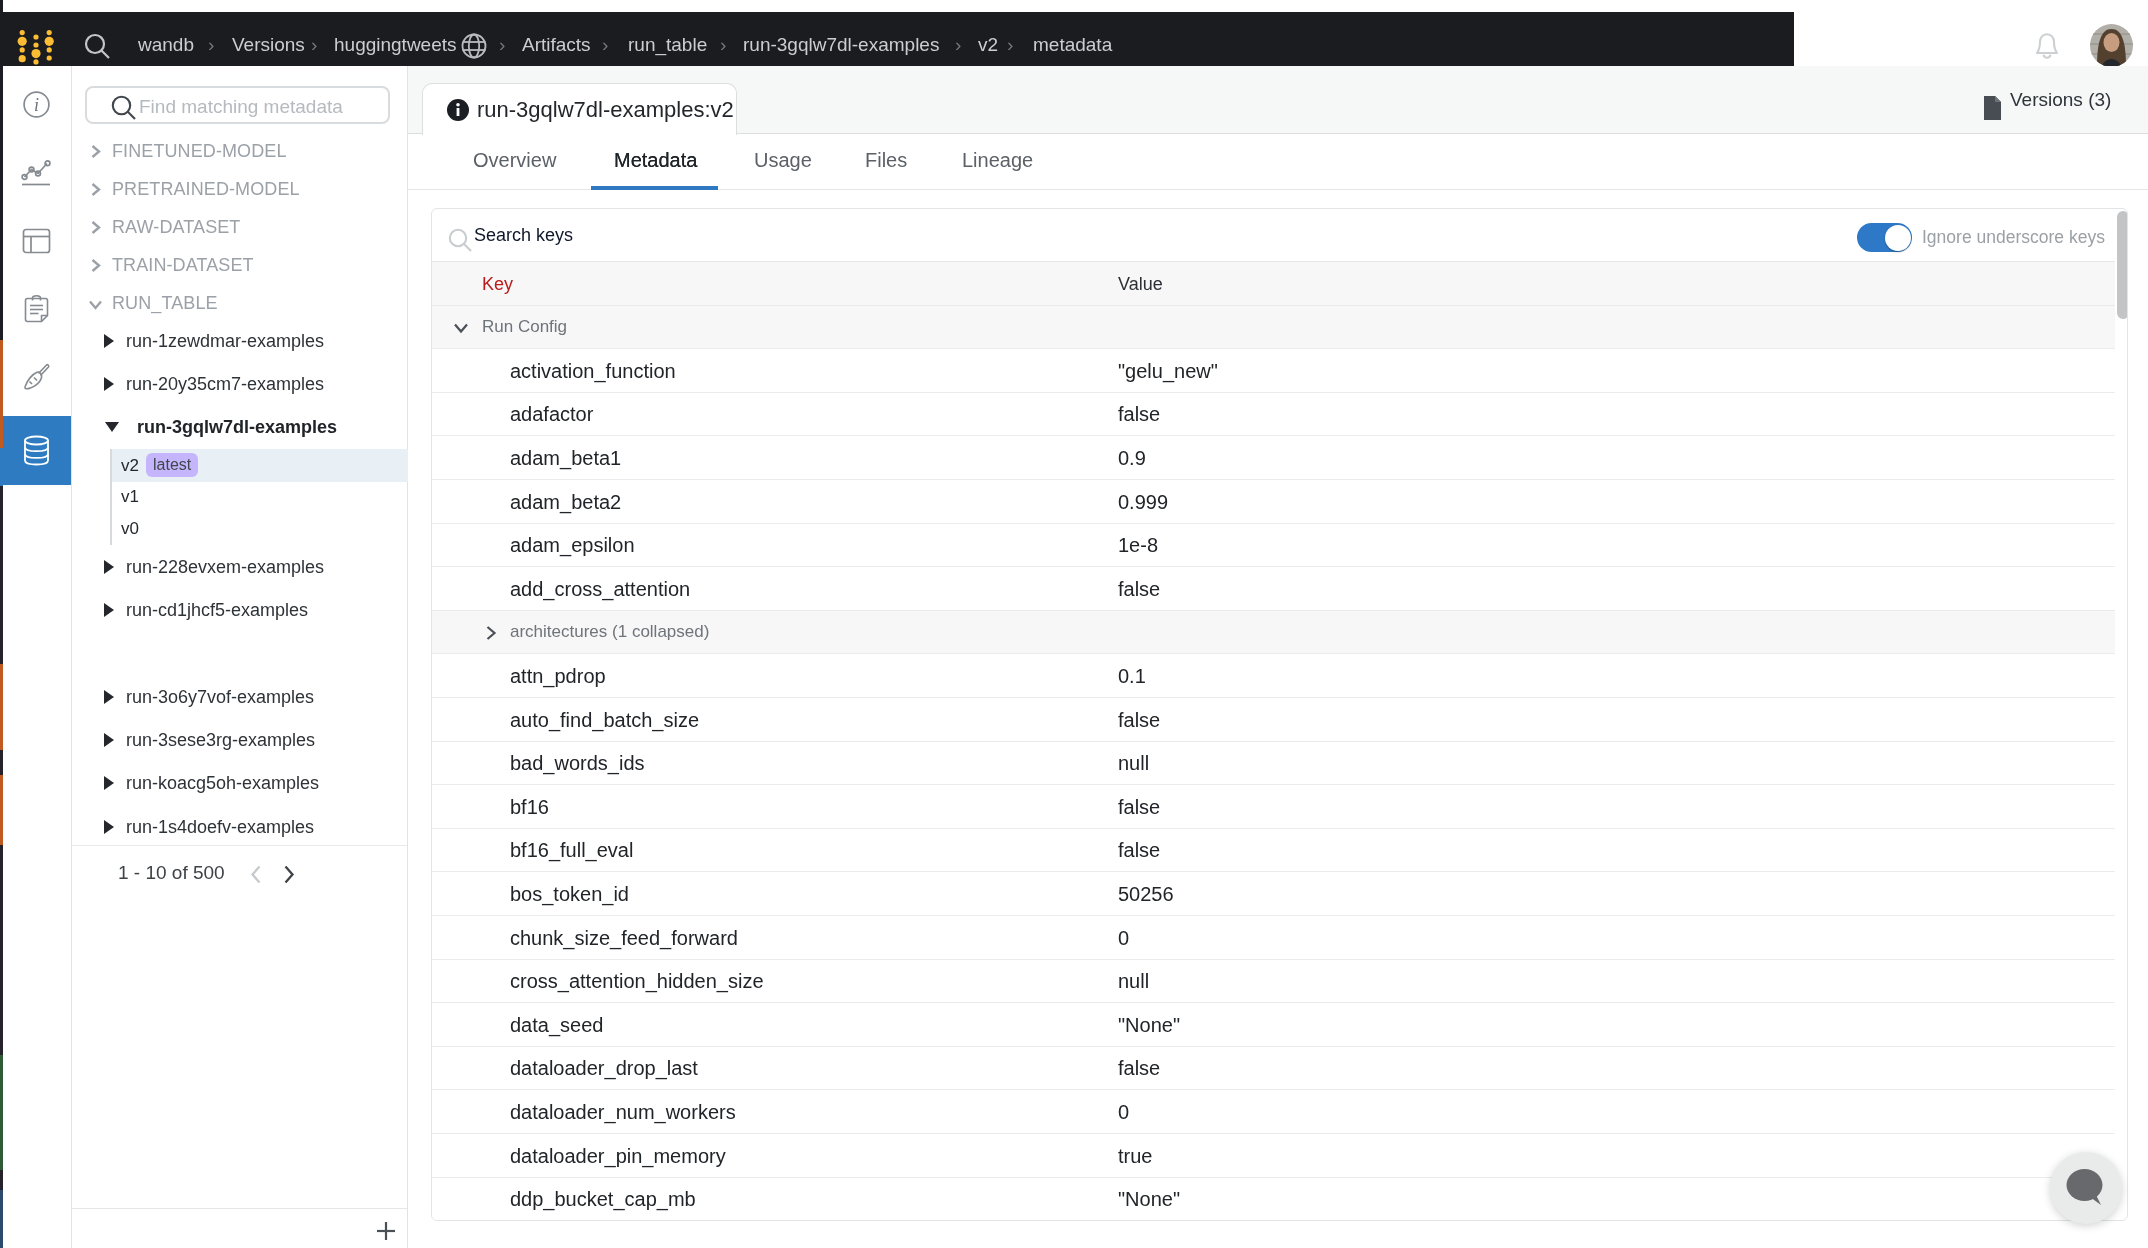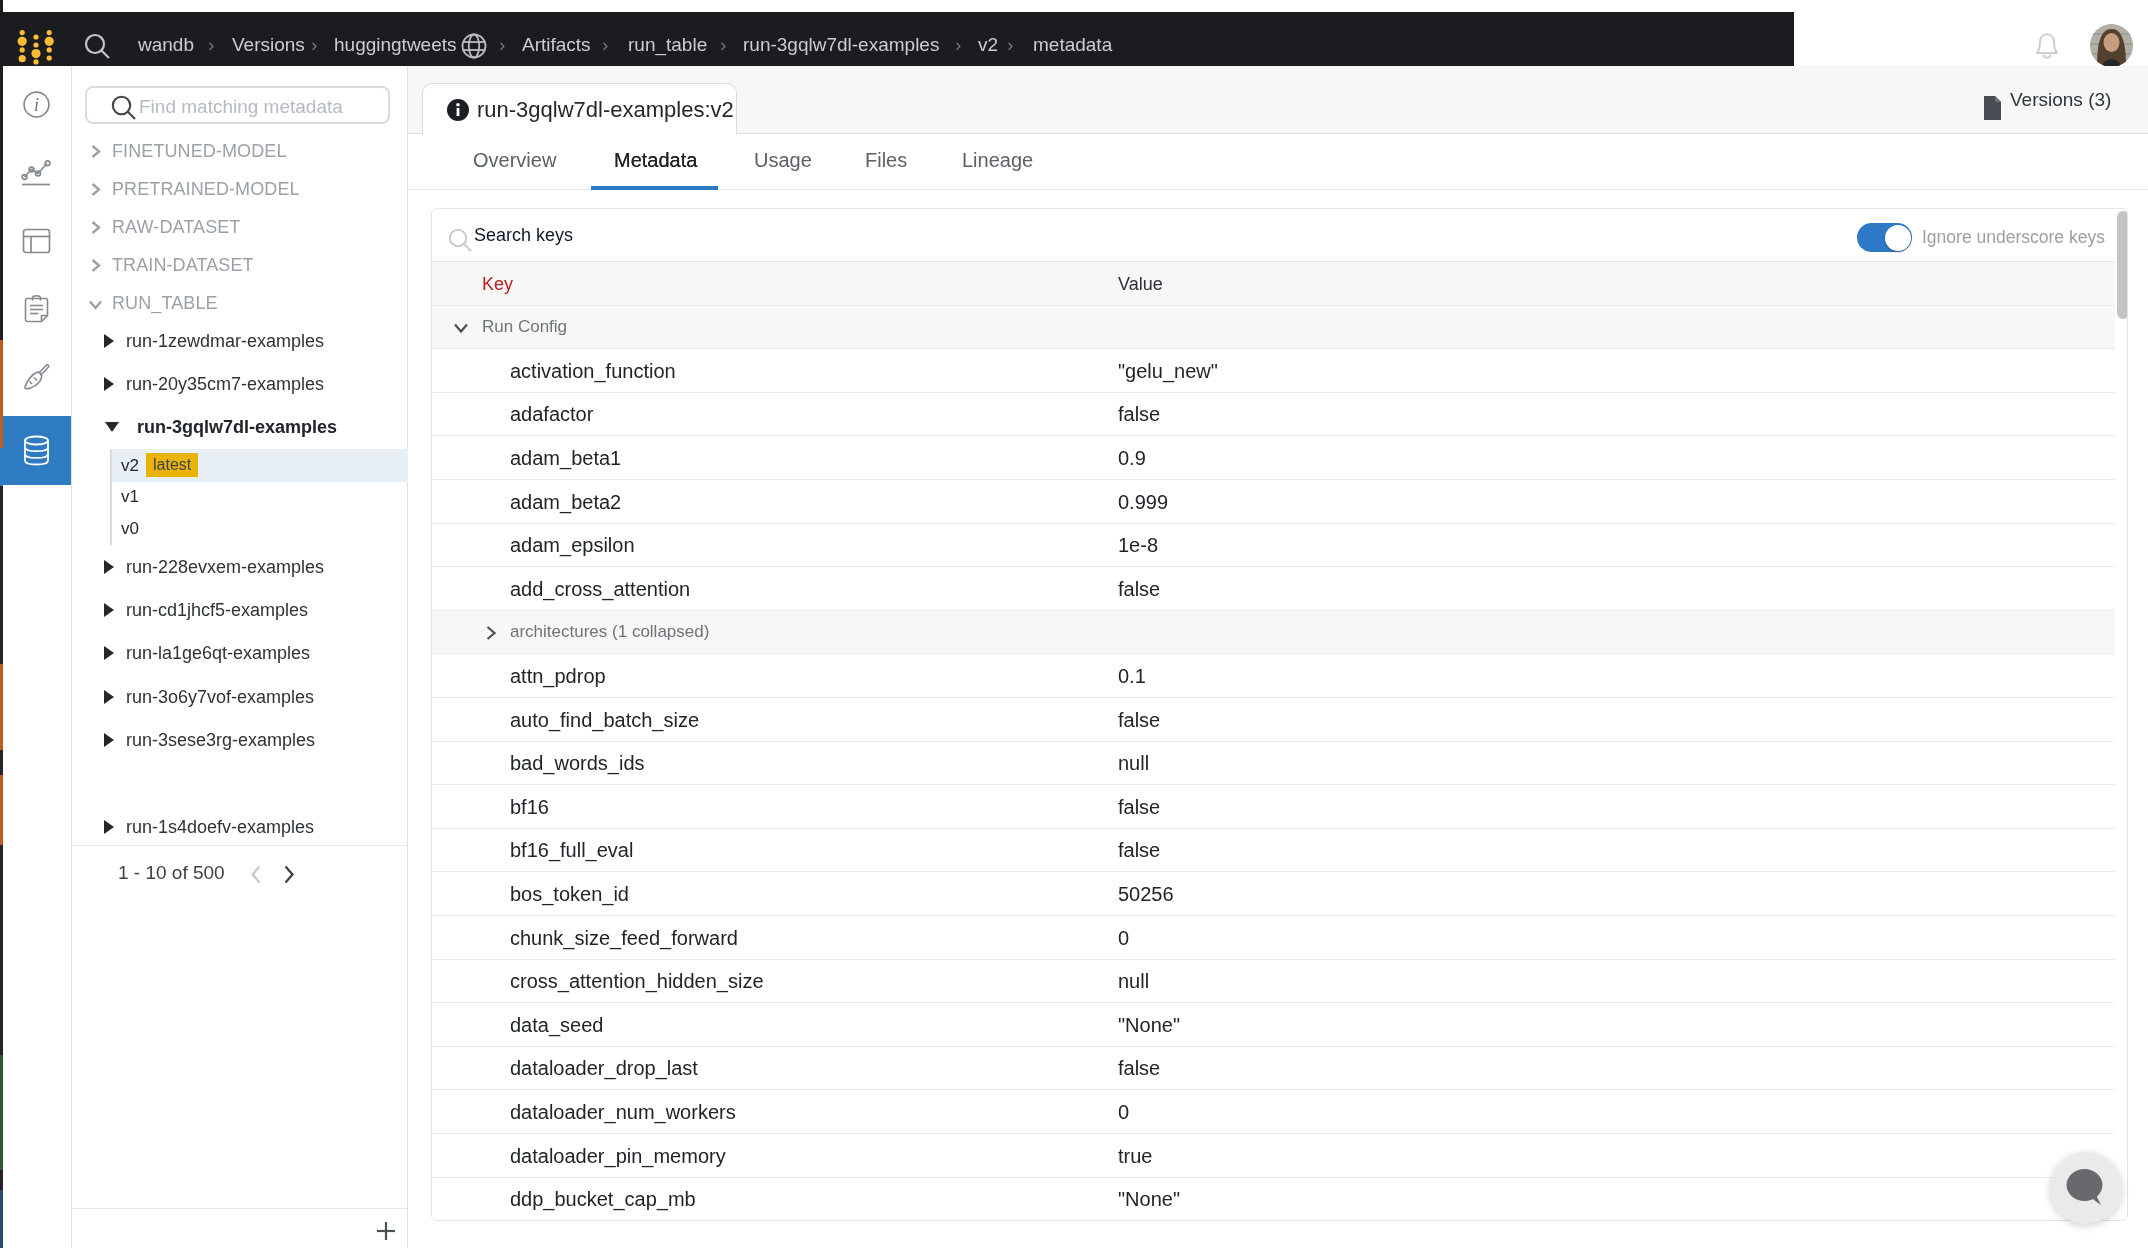--- a/index.html
+++ b/index.html
@@ -234,49 +234,49 @@
       <i class="tri"></i>
       <span>run-20y35cm7-examples</span>
     </div>
   <div class="runrow" style="top:343px;font-weight:700;color:#202428">
       <i class="trid"></i>
       <span style="left:65px">run-3gqlw7dl-examples</span>
     </div>
 
   <div class="abs" style="left:38px;top:383px;width:298px;height:33px;background:#e8eff5">
     <span class="abs" style="left:11px;top:50%;transform:translateY(-50%);font-size:17px;color:#24282d">v2</span>
-    <span class="abs" style="left:36px;top:4px;height:24px;background:#eab308;border-radius:0;font-size:16px;color:#3f464c;line-height:24px;padding:0 7px">latest</span>
+    <span class="abs" style="left:36px;top:4px;height:24px;background:#c4b5fd;border-radius:6px;font-size:16px;color:#3f464c;line-height:24px;padding:0 7px">latest</span>
   </div>
   <div class="abs" style="left:38px;top:383px;width:2px;height:96px;background:#d8dbde"></div>
   <div class="vrow" style="top:415px">
       <span>v1</span>
     </div>
   <div class="vrow" style="top:447px">
       <span>v0</span>
     </div>
 
   <div class="runrow" style="top:483px">
       <i class="tri"></i>
       <span>run-228evxem-examples</span>
     </div>
   <div class="runrow" style="top:526px">
       <i class="tri"></i>
       <span>run-cd1jhcf5-examples</span>
     </div>
-  <div class="runrow" style="top:569px">
-      <i class="tri"></i>
-      <span>run-la1ge6qt-examples</span>
-    </div>
   <div class="runrow" style="top:613px">
       <i class="tri"></i>
       <span>run-3o6y7vof-examples</span>
     </div>
   <div class="runrow" style="top:656px">
       <i class="tri"></i>
       <span>run-3sese3rg-examples</span>
+    </div>
+  <div class="runrow" style="top:699px">
+      <i class="tri"></i>
+      <span>run-koacg5oh-examples</span>
     </div>
   <div class="runrow" style="top:743px">
       <i class="tri"></i>
       <span>run-1s4doefv-examples</span>
     </div>
 
   <div class="abs" style="left:0;top:779px;width:335px;border-top:1px solid #e9eaeb"></div>
   <div class="abs" style="left:46px;top:796px;font-size:19px;color:#3c4247">1 - 10 of 500</div>
   <svg class="abs" style="left:177px;top:799px" width="13" height="19" viewBox="0 0 13 19">
       <path d="M10.5 1.5 L3.5 9.5 L10.5 17.5" fill="none" stroke="#c6cacd" stroke-width="2.3"></path>

